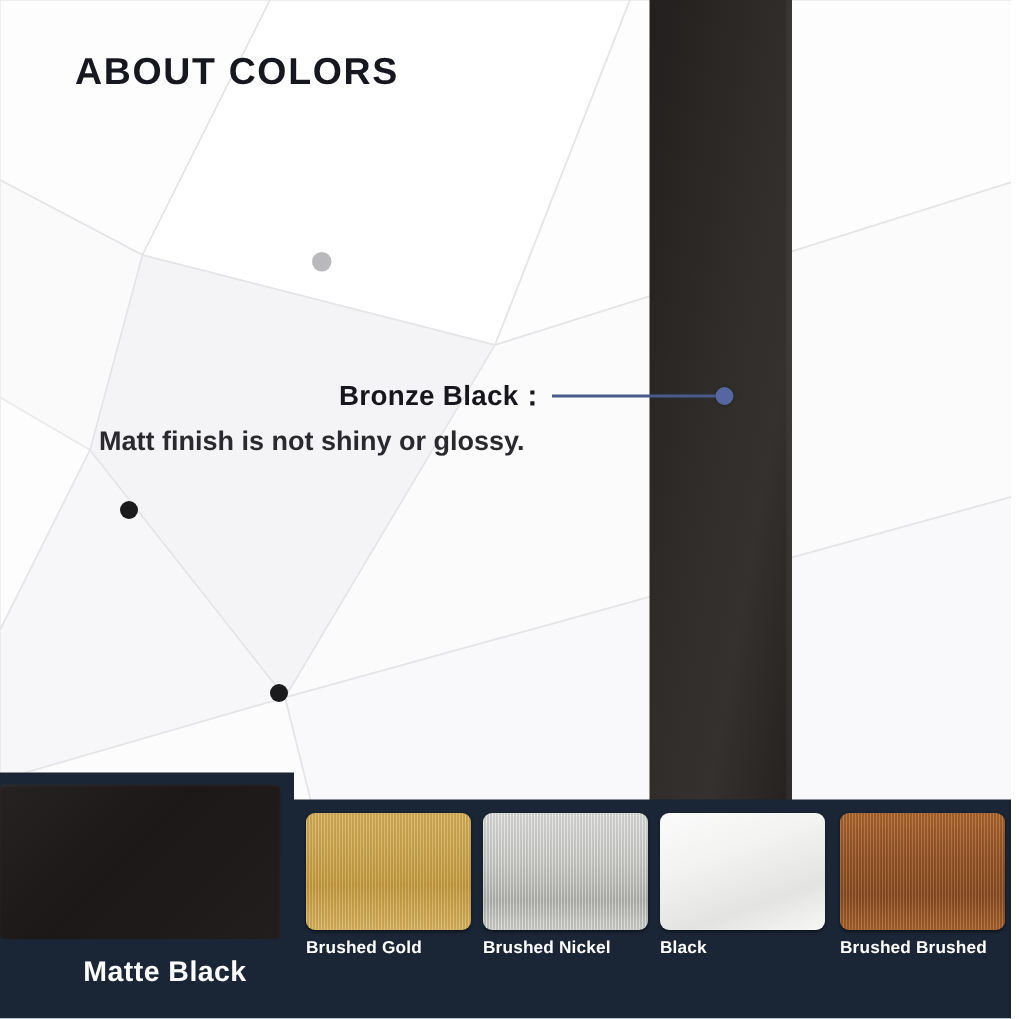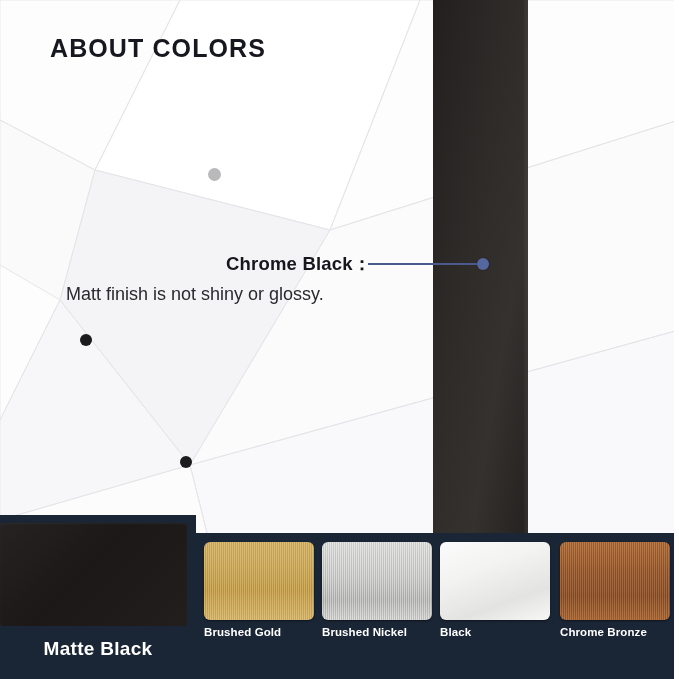--- a/index.html
+++ b/index.html
@@ -17,21 +17,21 @@
   .black-bar::after{content:"";position:absolute;right:0;top:0;width:4px;height:100%;
              background:linear-gradient(to right,rgba(255,255,255,0.03),rgba(120,120,120,0.16));}
 
   
   .heading{position:absolute;left:50px;top:34px;font-size:25px;font-weight:bold;
            letter-spacing:1.1px;color:#17171f;white-space:nowrap;}
 
   
   .callout-label{position:absolute;left:226px;top:251px;font-size:18.5px;font-weight:bold;
                  color:#16161c;white-space:nowrap;letter-spacing:.2px;}
-  .callout-desc{position:absolute;left:66px;top:284px;font-size:18px;font-weight:normal;
+  .callout-desc{position:absolute;left:66px;top:284px;font-size:18px;font-weight:bold;
                 color:#2a2a2e;white-space:nowrap;}
   .leader-line{position:absolute;left:368px;top:263px;width:114px;height:2px;
                background:#4b5a8c;}
   .leader-dot{position:absolute;left:477px;top:258px;width:12px;height:12px;border-radius:50%;
               background:#5566a0;box-shadow:0 0 2px rgba(0,0,0,.35);}
 
   
   .dot{position:absolute;border-radius:50%;}
   .dot-gray{left:208px;top:168px;width:13px;height:13px;background:#b9b9bb;}
   .dot-dark-1{left:80px;top:334px;width:12px;height:12px;background:#1b1b1d;}
@@ -40,21 +40,21 @@
   
   .swatch-strip{position:absolute;left:0;top:533px;width:679px;height:146px;background:#1a2535;}
 
   
   .primary-swatch{position:absolute;left:0px;top:515px;width:196px;height:119px;
                   background:#1a2535;box-sizing:border-box;padding:8px 9px 8px 0;}
   .primary-swatch .chip{width:100%;height:100%;border-radius:3px;
         background:linear-gradient(135deg,#252221 0%,#1b1817 45%,#211e1d 100%);
         box-shadow:inset 0 1px 2px rgba(255,255,255,.05);}
   .primary-label{position:absolute;left:0px;top:638px;width:196px;text-align:center;
-                 font-size:19px;font-weight:bold;color:#ffffff;letter-spacing:.3px;}
+                 font-size:19px;font-weight:bold;color:#ffffff;letter-spacing:.3px;padding-left:12px;}
 
   
   .swatch{position:absolute;top:542px;width:110px;height:78px;border-radius:6px;
           box-shadow:0 1px 2px rgba(0,0,0,.45);}
   .swatch-label{position:absolute;top:626px;width:110px;text-align:left;
                 font-size:11.5px;font-weight:bold;color:#ffffff;letter-spacing:.1px;}
 
   .sw-gold{left:204px;
      background:
        repeating-linear-gradient(90deg,rgba(255,255,255,.16) 0 1px,rgba(0,0,0,.07) 1px 2px),
@@ -106,35 +106,35 @@
   <div class="black-bar"></div>
 
   <div class="heading">ABOUT COLORS</div>
 
   <div class="dot dot-gray"></div>
   <div class="dot dot-dark-1"></div>
   <div class="dot dot-dark-2"></div>
 
   <div class="leader-line"></div>
   <div class="leader-dot"></div>
-  <div class="callout-label">Chrome Black：</div>
+  <div class="callout-label">Bronze Black：</div>
   <div class="callout-desc">Matt finish is not shiny or glossy.</div>
 
   <div class="swatch-strip"></div>
 
   <div class="primary-swatch">
     <div class="chip"></div>
   </div>
   <div class="primary-label">Matte Black</div>
 
   <div class="swatch sw-gold"></div>
   <div class="swatch-label" style="left:204px">Brushed Gold</div>
 
   <div class="swatch sw-nickel"></div>
   <div class="swatch-label" style="left:322px">Brushed Nickel</div>
 
   <div class="swatch sw-chrome"></div>
   <div class="swatch-label" style="left:440px">Black</div>
 
   <div class="swatch sw-bronze"></div>
-  <div class="swatch-label" style="left:560px">Chrome Bronze</div>
+  <div class="swatch-label" style="left:560px">Brushed Brushed</div>
 
 </div>
 
 </body></html>

